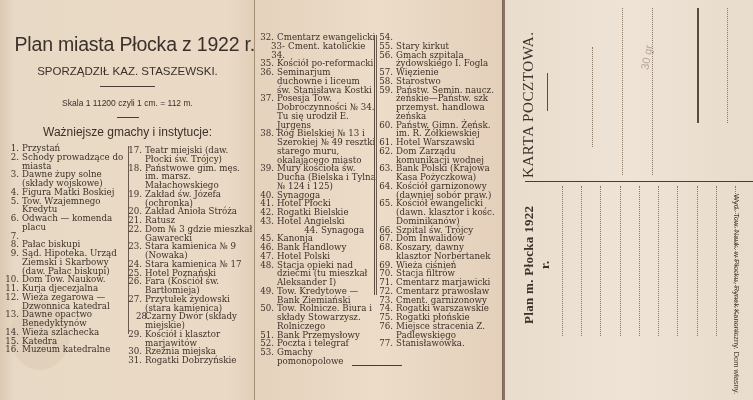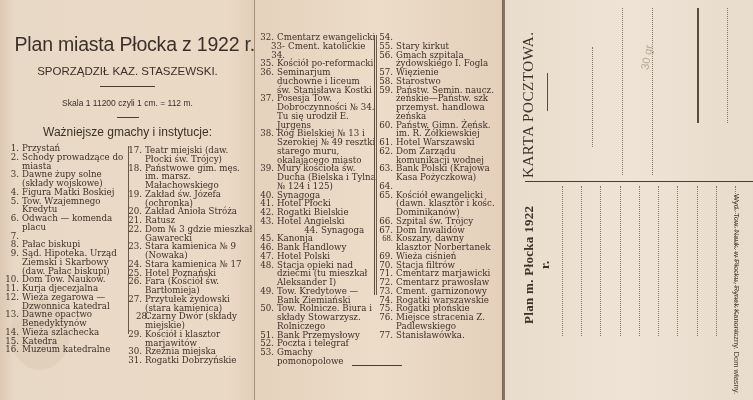--- a/index.html
+++ b/index.html
@@ -307,35 +307,36 @@
       <div class="item">
         <span class="num" style="width: 17px;">62.</span>
         <span class="txt">Dom Zarządu komunikacji wodnej</span>
       </div>
       <div class="item">
         <span class="num" style="width: 17px;">63.</span>
         <span class="txt">Bank Polski (Krajowa Kasa Pożyczkowa)</span>
       </div>
       <div class="item">
         <span class="num" style="width: 17px;">64.</span>
+        <span class="txt">Kościół garnizonowy (dawniej sobór praw.)</span>
       </div>
       <div class="item">
         <span class="num" style="width: 17px;">65.</span>
         <span class="txt">Kościół ewangelicki (dawn. klasztor i kośc. Dominikanów)</span>
       </div>
       <div class="item">
         <span class="num" style="width: 17px;">66.</span>
         <span class="txt">Szpital św. Trójcy</span>
       </div>
       <div class="item">
         <span class="num" style="width: 17px;">67.</span>
         <span class="txt">Dom Inwalidów</span>
       </div>
       <div class="item">
-        <span class="num" style="width: 17px; font-family: Liberation Serif, serif;">68.</span>
+        <span class="num" style="width: 17px;">68.</span>
         <span class="txt">Koszary, dawny klasztor Norbertanek</span>
       </div>
       <div class="item">
         <span class="num" style="width: 17px;">69.</span>
         <span class="txt">Wieża ciśnień</span>
       </div>
       <div class="item">
         <span class="num" style="width: 17px;">70.</span>
         <span class="txt">Stacja filtrów</span>
       </div>

